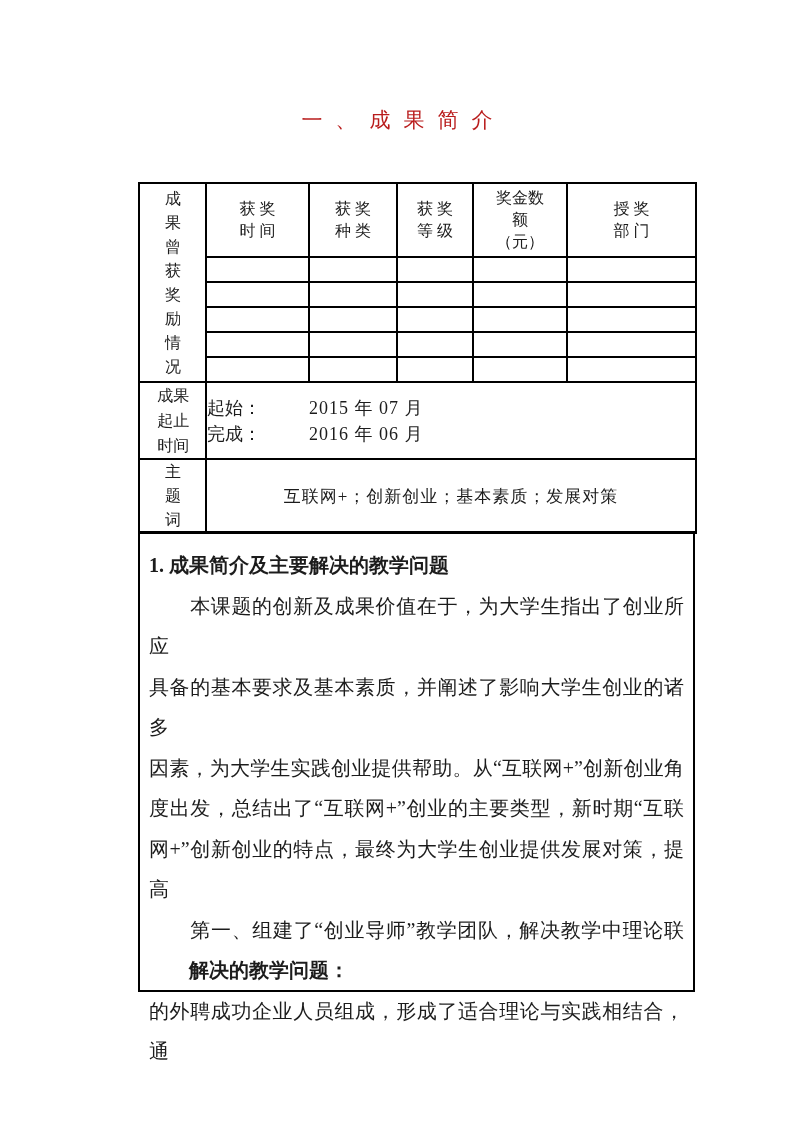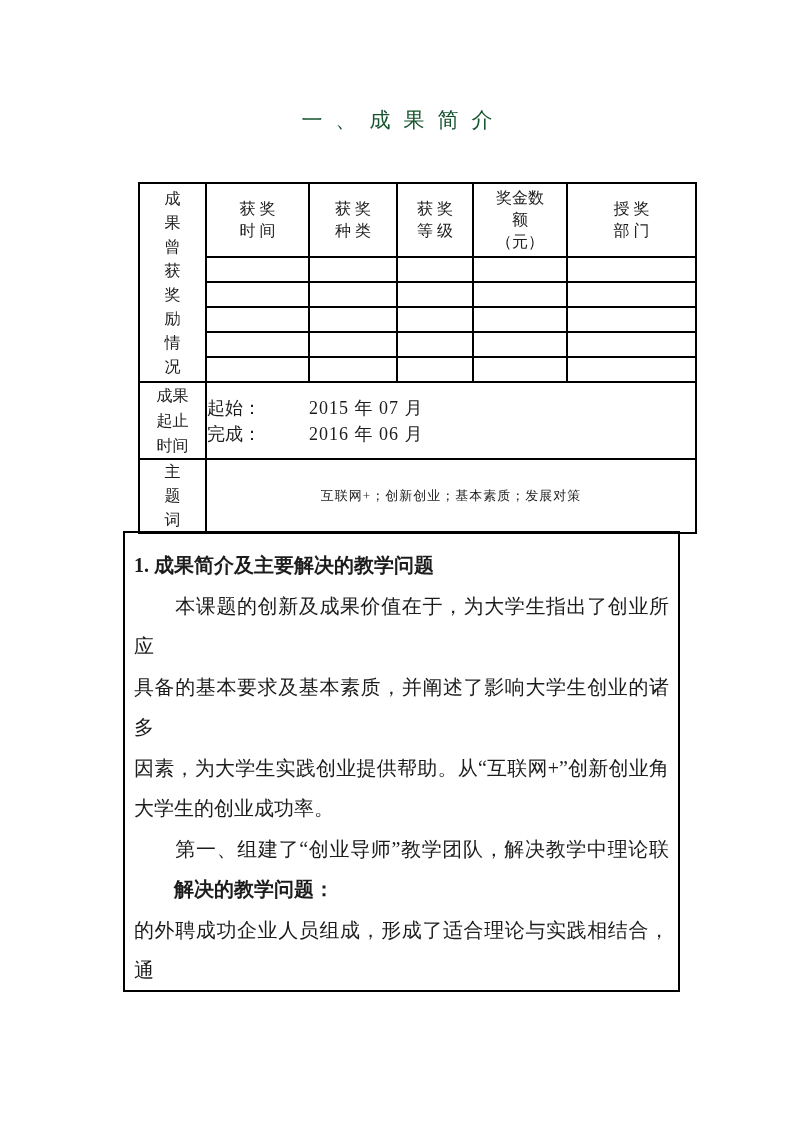--- a/index.html
+++ b/index.html
@@ -12,21 +12,21 @@
     color:#1c1c1c;
     overflow:hidden;
   }
   .doc-title{
     position:absolute;
     top:106px;left:0;width:100%;
     text-align:center;
     font-size:21px;
     letter-spacing:0.62em;
     text-indent:0.62em;
-    color:#14532d;
+    color:#b91c1c;
   }
   table.main-table{
     position:absolute;
     top:182px;left:138px;
     width:557px;
     border-collapse:collapse;
     table-layout:fixed;
   }
   table.main-table td{
     border:2px solid #000;
@@ -36,21 +36,21 @@
   }
   .head-cell{
     font-size:16px;
     line-height:22px;
     white-space:pre-line;
   }
   .label-cell{background:#fff;}
   .vtext,.vtext2,.vtext3{
     margin:0 auto;
     word-break:break-all;
-    text-align:center;
+    text-align:right;
     font-size:16px;
   }
   .vtext{width:1.05em;line-height:24px;}
   .vtext2{width:2.1em;line-height:25px;}
   .vtext3{width:1.05em;line-height:24px;}
   tr.r-head{height:74px;}
   tr.r-empty{height:25px;}
   tr.r-duration{height:75px;padding-left:8px;}
   tr.r-keyword{height:72px;}
   td.duration-cell{
@@ -58,27 +58,27 @@
     padding-left:16px;
   }
   .d-row{
     display:flex;
     align-items:center;
     font-size:18px;
     line-height:26px;
   }
   .d-row .d-value{margin-left:48px;letter-spacing:1px;}
   td.keyword-cell{
-    font-size:13px;
+    font-size:17px;
     letter-spacing:1px;
     text-align:center;
   }
   .body-box{
     position:absolute;
-    left:123px;top:531px;
+    left:138px;top:531px;
     width:557px;height:461px;
     box-sizing:border-box;
     border:2px solid #000;
     padding:12px 9px 8px 9px;
   }
   .b-line{
     font-size:20px;
     line-height:40.5px;
     white-space:nowrap;
   }
@@ -179,19 +179,20 @@
         <td colspan="5" class="keyword-cell">互联网+；创新创业；基本素质；发展对策</td>
       </tr>
     </tbody>
   </table>
 
   <div class="body-box">
     <div class="b-line bold">1. 成果简介及主要解决的教学问题</div>
     <div class="b-line just">　　本课题的创新及成果价值在于，为大学生指出了创业所应</div>
     <div class="b-line just">具备的基本要求及基本素质，并阐述了影响大学生创业的诸多</div>
     <div class="b-line just">因素，为大学生实践创业提供帮助。从“互联网+”创新创业角</div>
-    <div class="b-line">大学生的创业成功率。</div>
+    <div class="b-line just">度出发，总结出了“互联网+”创业的主要类型，新时期“互联</div>
+    <div class="b-line just">网+”创新创业的特点，最终为大学生创业提供发展对策，提高</div>
     <div class="b-line just">　　第一、组建了“创业导师”教学团队，解决教学中理论联</div>
     <div class="b-line bold">　　解决的教学问题：</div>
     <div class="b-line just">的外聘成功企业人员组成，形成了适合理论与实践相结合，通</div>
   </div>
 
 </div>
 
 </body></html>

